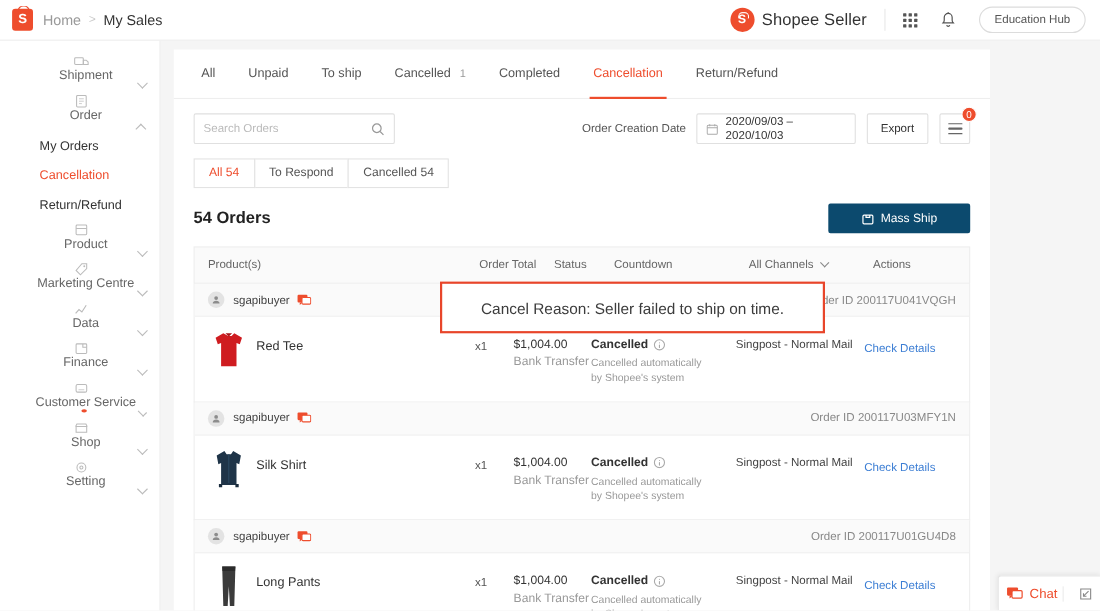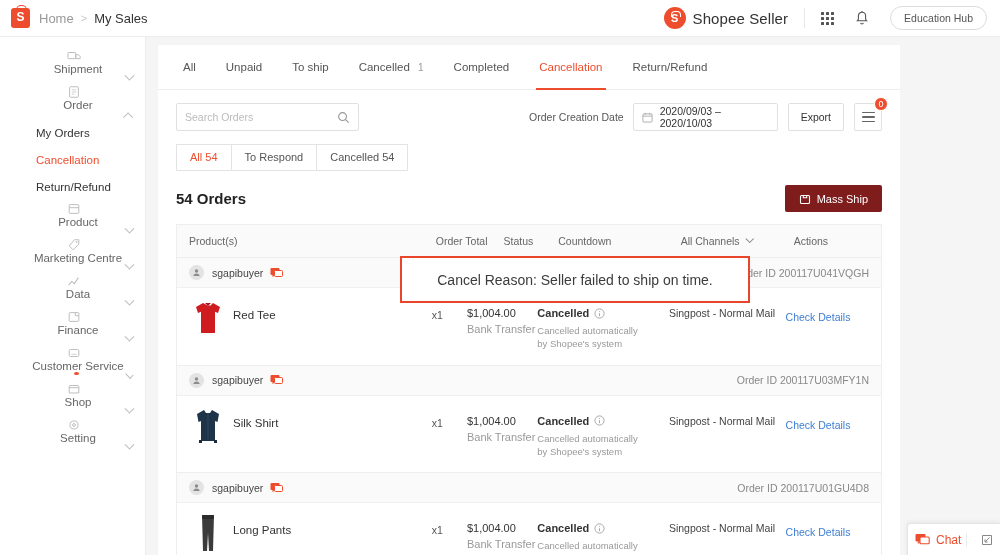--- a/index.html
+++ b/index.html
@@ -171,22 +171,22 @@
     cursor: pointer; background: #fff; margin-right: -1px; white-space: nowrap;
   }
   .subtab.active { color: #ee4d2d; border-color: #e3e3e3; position: relative; z-index: 2; }
 
   
   .orders-head {
     display: flex; align-items: center; padding: 14px 18px 12px 18px;
   }
   .orders-count { font-size: 15px; font-weight: bold; color: #222; }
   .mass-ship {
-    margin-left: auto; background: #7f1d1d; color: #fff; border: none;
-    border-radius: 2px; height: 27px; padding: 0 14px; font-size: 11px;
+    margin-left: auto; background: #0c4a6e; color: #fff; border: none;
+    border-radius: 2px; height: 27px; padding: 0 30px; font-size: 11px;
     display: flex; align-items: center; cursor: pointer; font-family: inherit;
   }
   .ship-ico { width: 12px; height: 12px; margin-right: 6px; flex: none; }
 
   
   .tbl { padding: 0 18px; }
   .tbl-head {
     display: flex; align-items: center; height: 34px; background: #fafafa;
     border: 1px solid #eee; font-size: 10.5px; color: #666; padding: 0 12px;
   }

